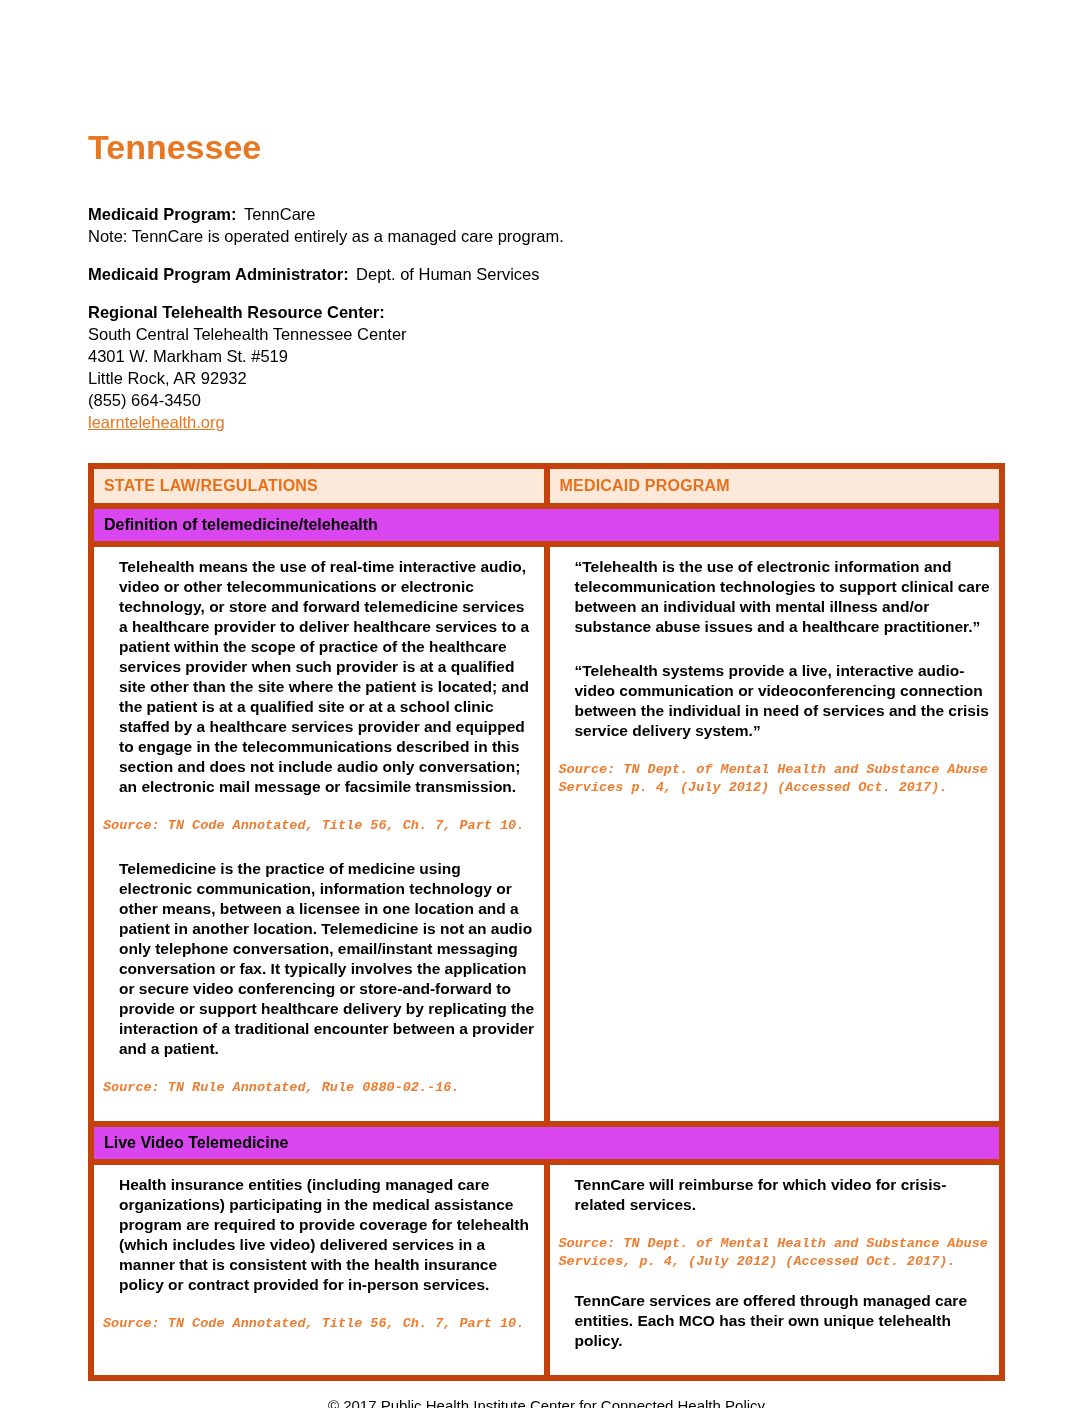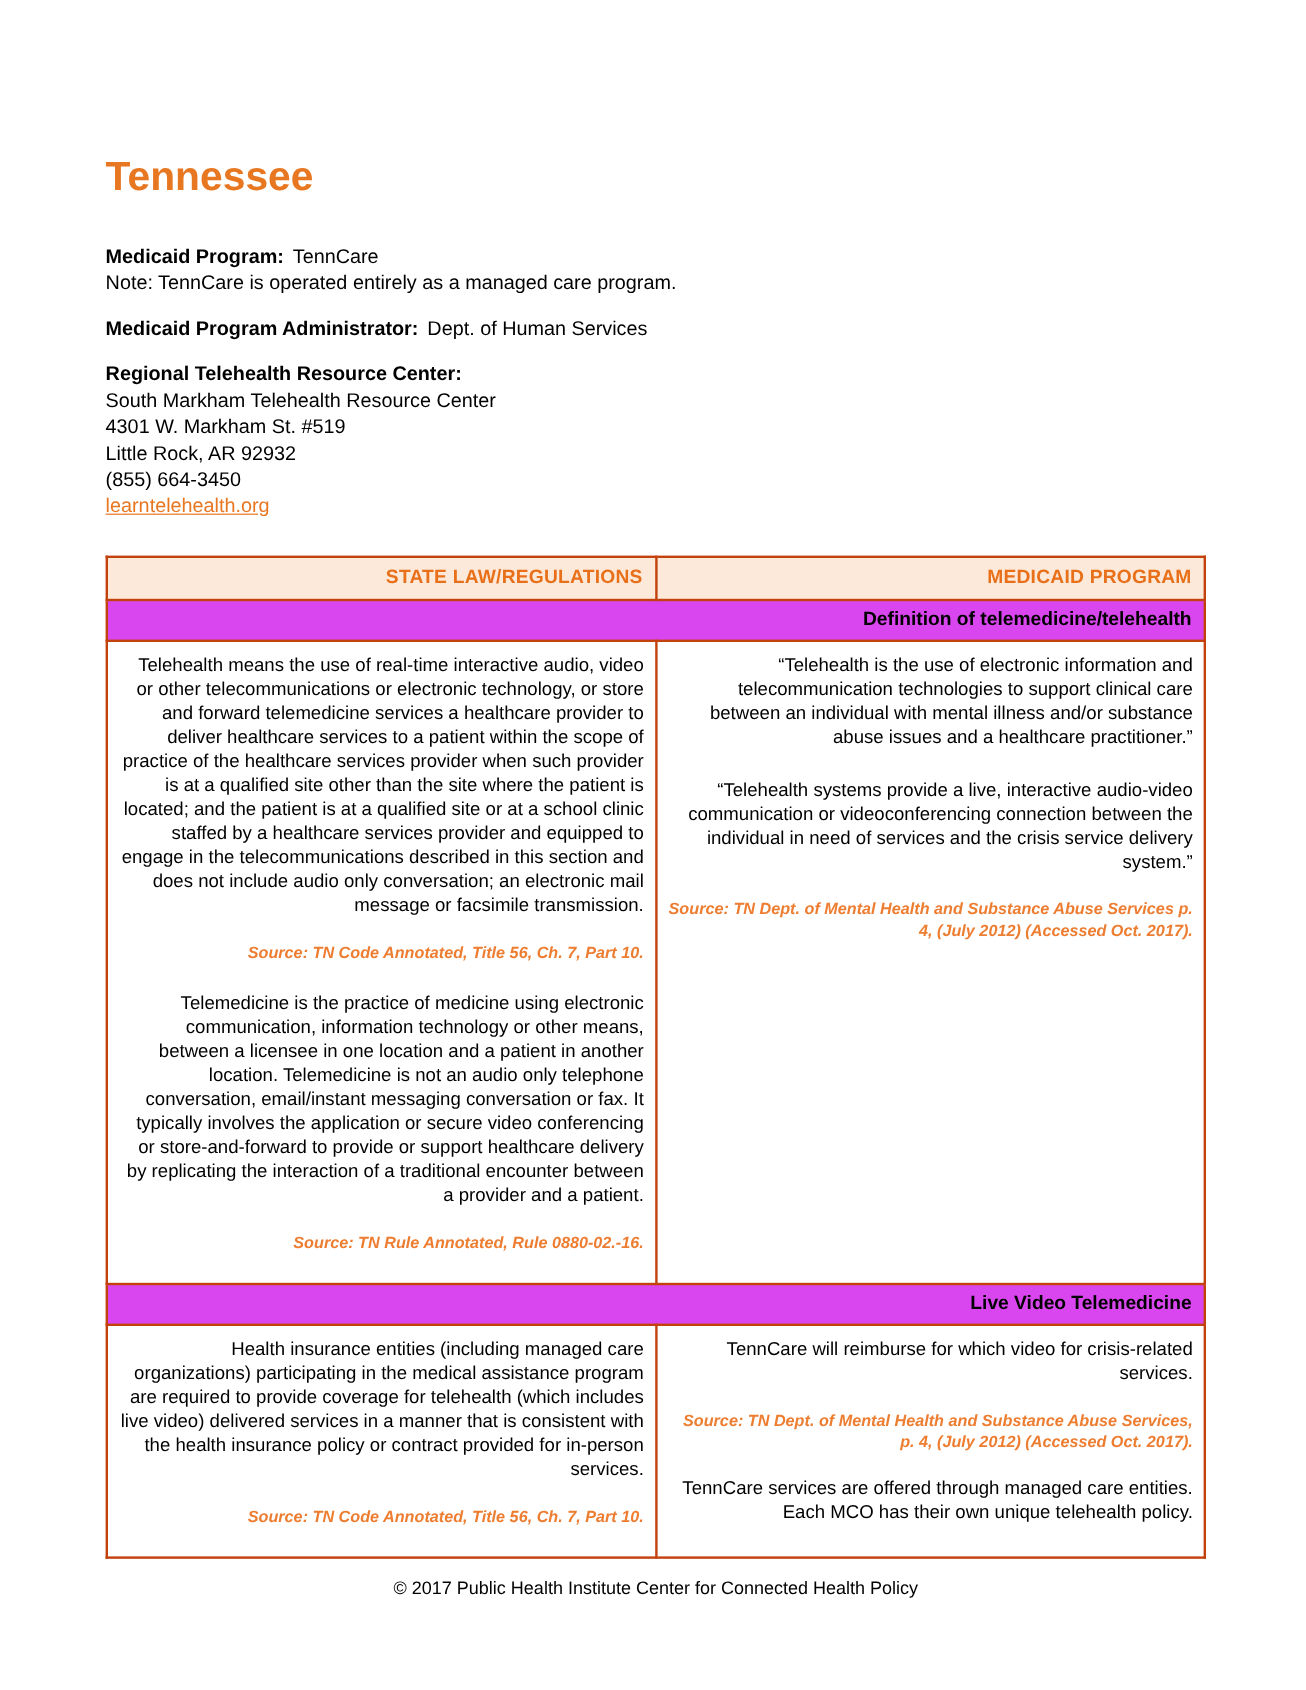--- a/index.html
+++ b/index.html
@@ -27,23 +27,22 @@
   .doc-link{color:#E87722;text-decoration:underline;cursor:pointer;}
   .rtrc{margin-bottom:0;}
 
   table.policy{
     margin-top:30px;
     width:917px;
     border-collapse:collapse;
     table-layout:fixed;
   }
   table.policy th, table.policy td{
-    border:2px solid #c2410c;
+    border:6px solid #c2410c;
     vertical-align:top;
-    text-align:right;
   }
   th.col-head{
     background:#FDE9D9;
     color:#E8701A;
     font-size:16px;
     font-weight:bold;
     text-align:left;
     padding:8px 10px;
     letter-spacing:0.2px;
   }
@@ -52,29 +51,30 @@
     font-size:16px;
     font-weight:bold;
     padding:7px 10px;
   }
   td.content{
     width:50%;
     padding:10px 9px 4px 9px;
     font-size:15.5px;
     line-height:20px;
   }
-  .cell-p{margin:0 0 20px 0;}
+  .cell-p{margin:0 0 20px 16px;font-weight:bold;}
   .cell-p.spaced{margin-top:24px;}
   .source{
     margin:0 0 20px 0;
     color:#ED7D31;
     font-weight:bold;
     font-style:italic;
     font-size:13.5px;
     line-height:18px;
+    font-family:Liberation Mono, monospace;
   }
   .footer{
     margin-top:16px;
     text-align:center;
     font-size:15px;
     color:#000000;
   }
 </style>
 </head>
 <body>
@@ -91,21 +91,21 @@
   </div>
 
   <div class="info-block">
     <p class="info-line">
       <span class="b">Medicaid Program Administrator:</span><span class="gap">Dept. of Human Services</span>
     </p>
   </div>
 
   <div class="info-block rtrc">
     <p class="info-line b">Regional Telehealth Resource Center:</p>
-    <p class="info-line">South Markham Telehealth Resource Center</p>
+    <p class="info-line">South Central Telehealth Tennessee Center</p>
     <p class="info-line">4301 W. Markham St. #519</p>
     <p class="info-line">Little Rock, AR 92932</p>
     <p class="info-line">(855) 664-3450</p>
     <p class="info-line"><a class="doc-link">learntelehealth.org</a></p>
   </div>
 
   <table class="policy">
     <thead>
       <tr>
         <th class="col-head">STATE LAW/REGULATIONS</th>

